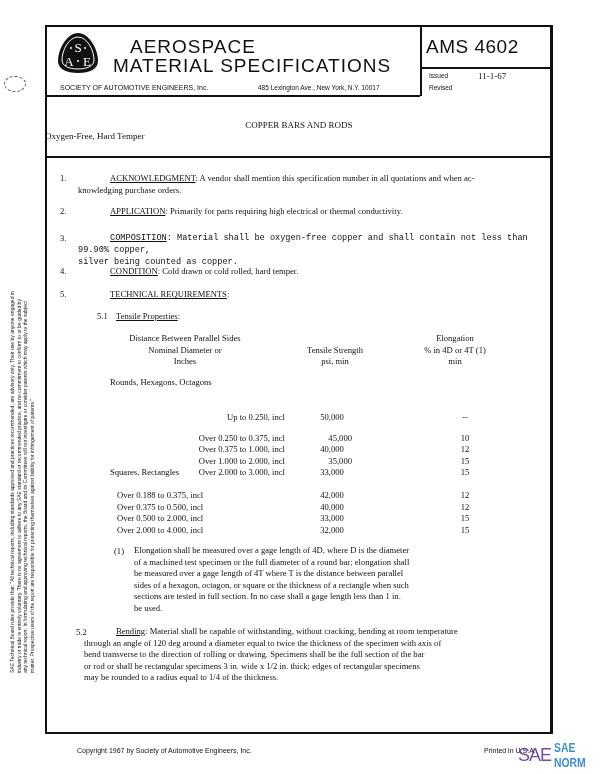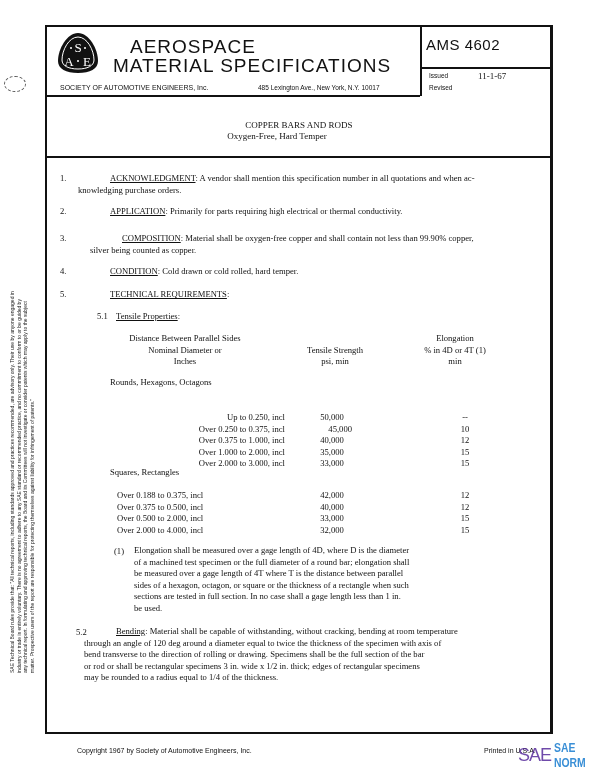--- a/index.html
+++ b/index.html
@@ -17,27 +17,27 @@
   .hdr-divider { left: 420px; top: 25px; width: 2px; height: 71px; background: #111; }
   .hdr-bottom { left: 45px; top: 95px; width: 375px; height: 2px; background: #111; }
   .ams-bottom { left: 420px; top: 67px; width: 133px; height: 2px; background: #111; }
   .title-bottom { left: 45px; top: 156px; width: 508px; height: 2px; background: #111; }
 
   .logo { left: 56px; top: 31px; width: 44px; height: 44px; }
   .brand1 { left: 130px; top: 36px; font-size: 19px; letter-spacing: 1px; font-weight: normal; }
   .brand2 { left: 113px; top: 55px; font-size: 19px; letter-spacing: 1px; }
   .society { left: 60px; top: 84px; font-size: 7px; }
   .address { left: 258px; top: 84px; font-size: 6.5px; }
-  .ams-num { left: 426px; top: 36px; font-size: 15px; letter-spacing: 0.5px; }
+  .ams-num { left: 426px; top: 36px; font-size: 19px; letter-spacing: 0.5px; }
   .issued-lbl { left: 429px; top: 72px; font-size: 6.5px; }
   .revised-lbl { left: 429px; top: 84px; font-size: 6.5px; }
   .issued-val { left: 478px; top: 71px; font-size: 9px; }
 
   .title1 { left: 45px; width: 508px; top: 120px; text-align: center; font-size: 9px; }
-  .title2 { left: 45px; width: 464px; top: 131px; text-align: center; font-size: 9px; }
+  .title2 { left: 45px; width: 464px; top: 131px; text-align: left; font-size: 9px; }
 
   .p { font-size: 8.6px; line-height: 12px; }
   .num { font-size: 8.6px; }
   .u { text-decoration: underline; margin-left: 32px; }
 
   .side-note { left: 2px; top: 140px; width: 40px; height: 540px; }
 
   .th { font-size: 8.6px; text-align: center; line-height: 11.5px; }
   .row { font-size: 8.6px; height: 11.5px; line-height: 11.5px; }
 
@@ -84,21 +84,21 @@
   <span class="u">ACKNOWLEDGMENT</span><span>: A vendor shall mention this specification number in all quotations and when ac-</span><br>
   <span>knowledging purchase orders.</span>
 </div>
 
 <div class="abs num" style="left:60px;top:206px;">2.</div>
 <div class="abs p" style="left:78px;top:205px;width:470px;">
   <span class="u">APPLICATION</span><span>:  Primarily for parts requiring high electrical or thermal conductivity.</span>
 </div>
 
 <div class="abs num" style="left:60px;top:233px;">3.</div>
-<div class="abs p" style="left:90px;top:232px;width:470px;">
+<div class="abs p" style="left:78px;top:232px;width:470px;font-family:Liberation Mono, monospace;">
   <span class="u">COMPOSITION</span><span>: Material shall be oxygen-free copper and shall contain not less than 99.90% copper,</span><br>
   <span>silver being counted as copper.</span>
 </div>
 
 <div class="abs num" style="left:60px;top:266px;">4.</div>
 <div class="abs p" style="left:78px;top:265px;width:470px;">
   <span class="u">CONDITION</span><span>:  Cold drawn or cold rolled, hard temper.</span>
 </div>
 
 <div class="abs num" style="left:60px;top:289px;">5.</div>
@@ -127,33 +127,33 @@
 </div>
 
 <div class="abs row" style="left:110px;top:377px;">Rounds, Hexagons, Octagons</div>
 
 <div class="abs" style="left:110px;top:412px;width:400px;">
   <div class="row" style="position:relative;">
     <span class="abs" style="right:225px;">Up to 0.250, incl</span>
     <span class="abs" style="left:202px;width:40px;text-align:center;">50,000</span>
     <span class="abs" style="left:340px;width:30px;text-align:center;">--</span>
   </div>
-  <div class="row" style="position:relative;">
+  <div class="row" style="position:relative;margin-top:9px;">
     <span class="abs" style="right:225px;">Over 0.250 to 0.375, incl</span>
     <span class="abs" style="left:202px;width:40px;text-align:right;">45,000</span>
     <span class="abs" style="left:340px;width:30px;text-align:center;">10</span>
   </div>
   <div class="row" style="position:relative;">
     <span class="abs" style="right:225px;">Over 0.375 to 1.000, incl</span>
     <span class="abs" style="left:202px;width:40px;text-align:center;">40,000</span>
     <span class="abs" style="left:340px;width:30px;text-align:center;">12</span>
   </div>
   <div class="row" style="position:relative;">
     <span class="abs" style="right:225px;">Over 1.000 to 2.000, incl</span>
-    <span class="abs" style="left:202px;width:40px;text-align:center;">35,000</span>
+    <span class="abs" style="left:202px;width:40px;text-align:right;">35,000</span>
     <span class="abs" style="left:340px;width:30px;text-align:center;">15</span>
   </div>
   <div class="row" style="position:relative;">
     <span class="abs" style="right:225px;">Over 2.000 to 3.000, incl</span>
     <span class="abs" style="left:202px;width:40px;text-align:center;">33,000</span>
     <span class="abs" style="left:340px;width:30px;text-align:center;">15</span>
   </div>
 </div>
 
 <div class="abs row" style="left:110px;top:467px;">Squares, Rectangles</div>

